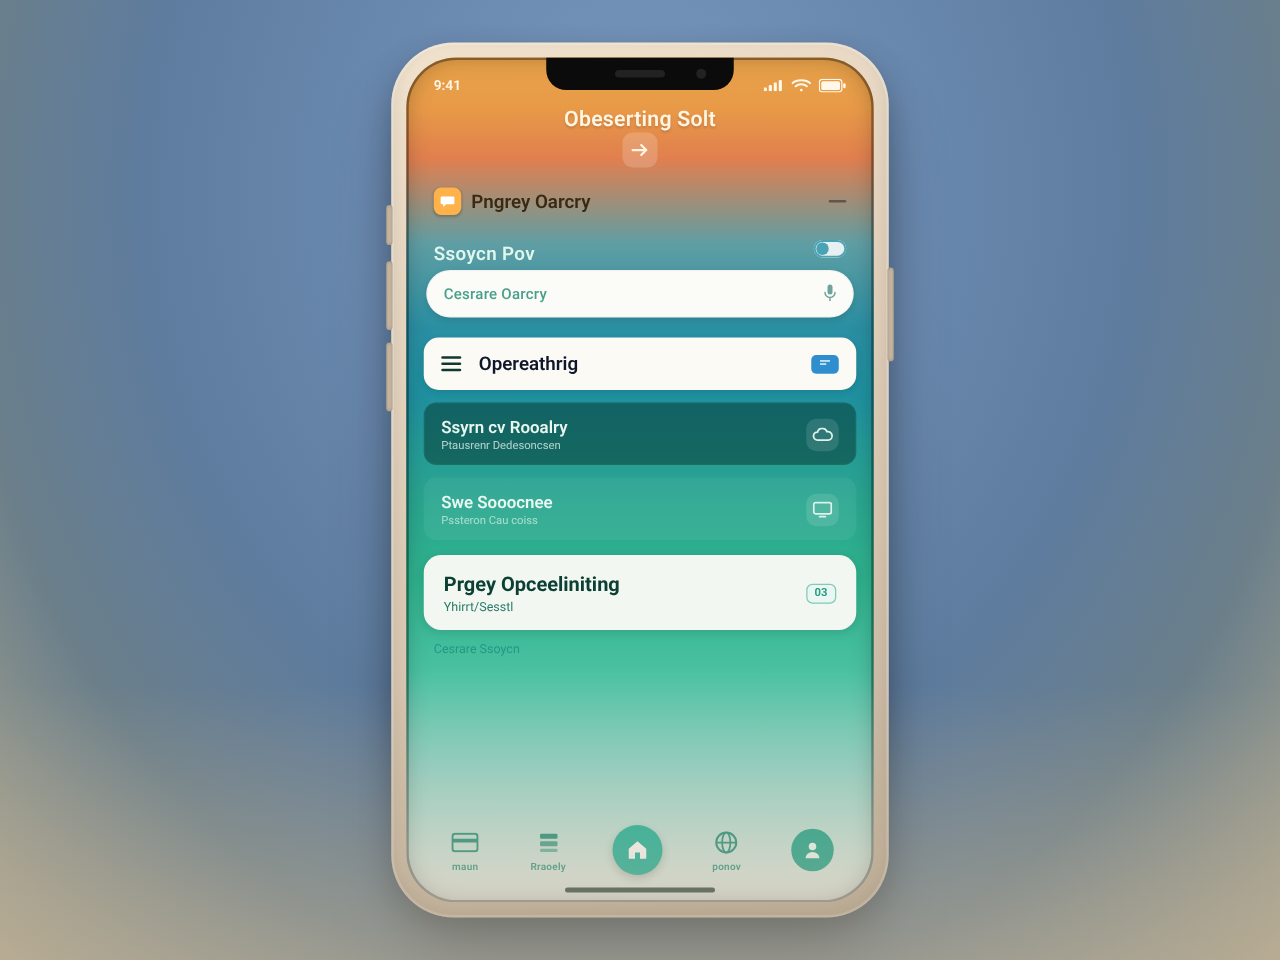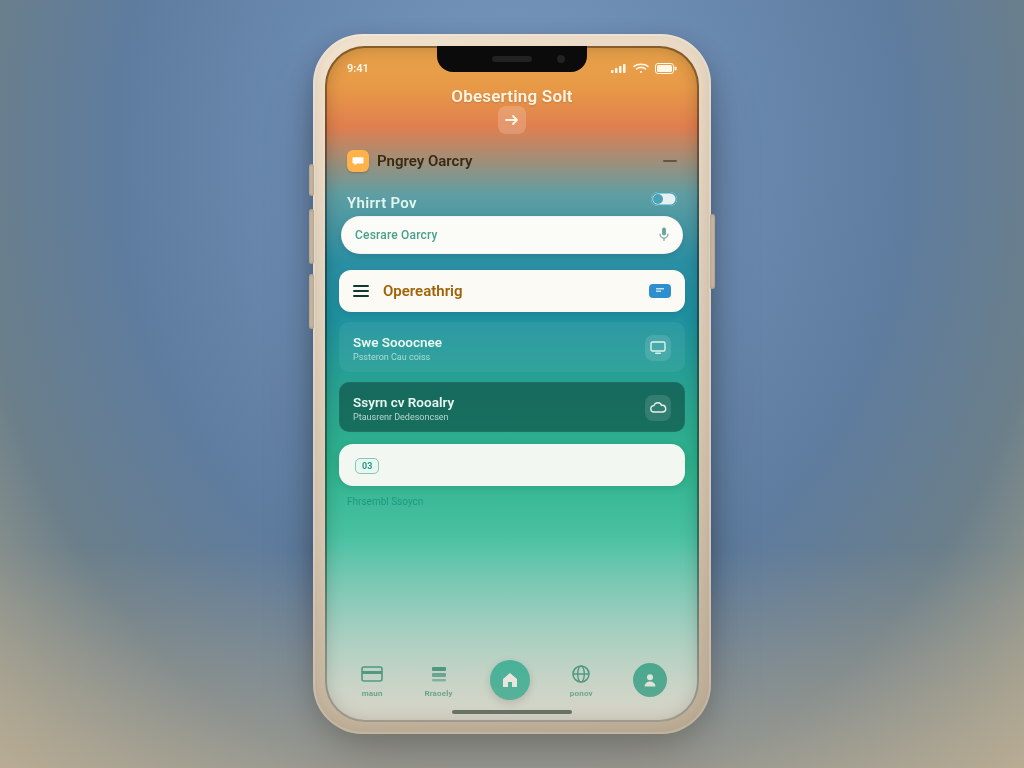--- a/index.html
+++ b/index.html
@@ -78,21 +78,21 @@
   }
   .header-title { font-size:17px; font-weight:600; letter-spacing:0.2px; text-shadow:0 1px 2px rgba(0,0,0,0.15);}
   .fwd-btn { width:28px; height:28px; border-radius:8px; background:rgba(255,255,255,0.18); display:flex; align-items:center; justify-content:center; }
 
   .section { padding: 0 16px; }
   .row {
     display:flex; align-items:center; justify-content:space-between;
     padding: 10px 6px;
   }
   .row-left { display:flex; align-items:center; gap:8px; }
-  .row-title { font-size:15px; font-weight:600; color:#a16207; }
+  .row-title { font-size:15px; font-weight:600; color:#0f172a; }
   .dim-light { color: rgba(255,255,255,0.92); }
 
   .icon-chip {
     width:22px; height:22px; border-radius:6px; display:flex; align-items:center; justify-content:center;
     background:#ffb24a; box-shadow: 0 1px 2px rgba(0,0,0,0.2);
   }
 
   .section-label { color:#dff7ef; font-size:15px; font-weight:600; padding: 12px 22px 6px; letter-spacing:0.3px; }
 
   .search {
@@ -229,21 +229,21 @@
             <svg width="12" height="12" viewBox="0 0 12 12">
                 <path d="M1.5 2.2 h9 a1 1 0 0 1 1 1 v4.2 a1 1 0 0 1 -1 1 H5 L2.6 10.6 V8.4 H1.5 a1 1 0 0 1 -1 -1 V3.2 a1 1 0 0 1 1 -1 Z" fill="#fff"></path>
               </svg>
           </span>
           <span class="row-title" style="color:#3a2a12">Pngrey Oarcry</span>
         </div>
         <span class="minus"></span>
       </div>
     </div>
 
-    <div class="section-label dim-light">Yhirrt Pov</div>
+    <div class="section-label dim-light">Ssoycn Pov</div>
     <div style="display:flex; justify-content:flex-end; padding:0 22px; margin-top:-26px; margin-bottom:6px;">
       <span class="toggle-pill"></span>
     </div>
 
     <div class="search">
       <span class="search-ph">Cesrare Oarcry</span>
       <span class="mic">
         <svg width="10" height="14" viewBox="0 0 10 14">
             <rect x="3" y="0.5" width="4" height="8" rx="2" fill="#6fa49a"></rect>
             <path d="M1 7 a4 4 0 0 0 8 0 M5 11 v2.5" stroke="#6fa49a" stroke-width="1.2" fill="none" stroke-linecap="round"></path>
@@ -262,50 +262,54 @@
       </div>
       <span class="chip-blue">
         <svg width="12" height="8" viewBox="0 0 12 8">
             <rect x="0.5" y="0.5" width="11" height="7" rx="1.5" fill="#2f8fce"></rect>
             <rect x="2" y="2" width="8" height="1.5" fill="#bfe0f5"></rect>
             <rect x="2" y="4.5" width="5" height="1.5" fill="#bfe0f5"></rect>
           </svg>
       </span>
     </div>
 
+    <div class="tile dark">
+      <div class="tcol">
+        <span class="ttl">Ssyrn cv Rooalry</span>
+        <span class="sub">Ptausrenr Dedesoncsen</span>
+      </div>
+      <span class="tile-icon">
+        <svg width="18" height="12" viewBox="0 0 18 12">
+            <path d="M5 10 a3.2 3.2 0 0 1 0-6.4 a4 4 0 0 1 7.6 -0.2 A3 3 0 0 1 14 10 Z" fill="none" stroke="#dff3ec" stroke-width="1.4"></path>
+          </svg>
+      </span>
+    </div>
+
     <div class="tile">
       <div class="tcol">
         <span class="ttl" style="color:#e9f8f0">Swe Sooocnee</span>
         <span class="sub" style="color:#d0eee2">Pssteron Cau coiss</span>
       </div>
       <span class="tile-icon">
         <svg width="16" height="14" viewBox="0 0 16 14">
             <rect x="1" y="1" width="14" height="9" rx="1.5" fill="none" stroke="#dff3ec" stroke-width="1.4"></rect>
             <rect x="5" y="11.5" width="6" height="1.5" rx="0.7" fill="#dff3ec"></rect>
           </svg>
       </span>
     </div>
 
-    <div class="tile dark">
-      <div class="tcol">
-        <span class="ttl">Ssyrn cv Rooalry</span>
-        <span class="sub">Ptausrenr Dedesoncsen</span>
-      </div>
-      <span class="tile-icon">
-        <svg width="18" height="12" viewBox="0 0 18 12">
-            <path d="M5 10 a3.2 3.2 0 0 1 0-6.4 a4 4 0 0 1 7.6 -0.2 A3 3 0 0 1 14 10 Z" fill="none" stroke="#dff3ec" stroke-width="1.4"></path>
-          </svg>
-      </span>
-    </div>
-
     <div class="big-card">
+      <div>
+        <div class="t1">Prgey Opceeliniting</div>
+        <div class="t2">Yhirrt/Sesstl</div>
+      </div>
       <span class="badge">03</span>
     </div>
 
-    <div class="footnote">Fhrsembl Ssoycn</div>
+    <div class="footnote">Cesrare Ssoycn</div>
 
     <div class="tabbar">
       <div class="tab">
         <span class="ticon">
             <svg width="22" height="16" viewBox="0 0 22 16">
               <rect x="1" y="1" width="20" height="14" rx="2" fill="none" stroke="#1f8f7a" stroke-width="1.6"></rect>
               <rect x="1" y="5" width="20" height="3" fill="#1f8f7a"></rect>
             </svg>
           </span>
         <span class="tl">maun</span>

